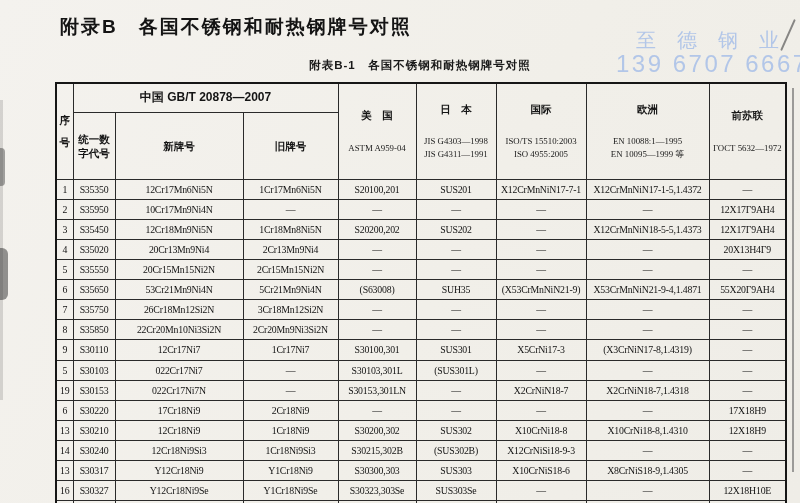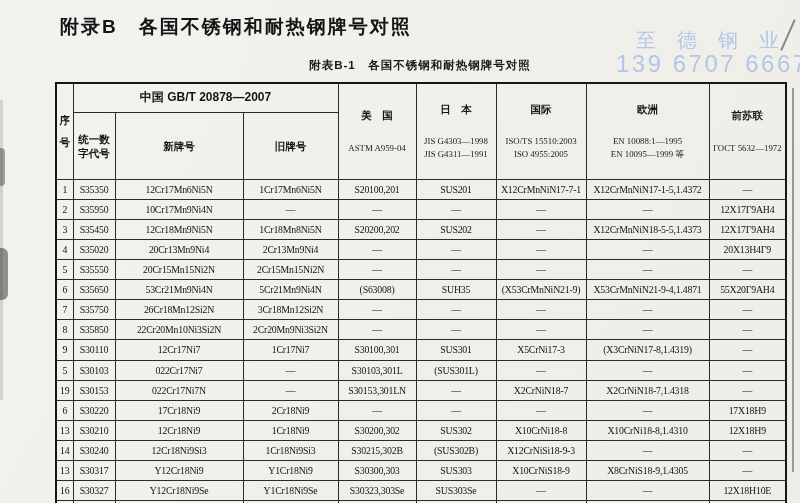--- a/index.html
+++ b/index.html
@@ -313,21 +313,21 @@
           <td>—</td>
           <td>—</td>
         </tr>
         <tr>
           <td>13</td>
           <td>S30317</td>
           <td>Y12Cr18Ni9</td>
           <td>Y1Cr18Ni9</td>
           <td>S30300,303</td>
           <td>SUS303</td>
-          <td>X10CrNiS18-9</td>
+          <td>X10CrNiS18-6</td>
           <td>X8CrNiS18-9,1.4305</td>
           <td>—</td>
         </tr>
         <tr>
           <td>16</td>
           <td>S30327</td>
           <td>Y12Cr18Ni9Se</td>
           <td>Y1Cr18Ni9Se</td>
           <td>S30323,303Se</td>
           <td>SUS303Se</td>

